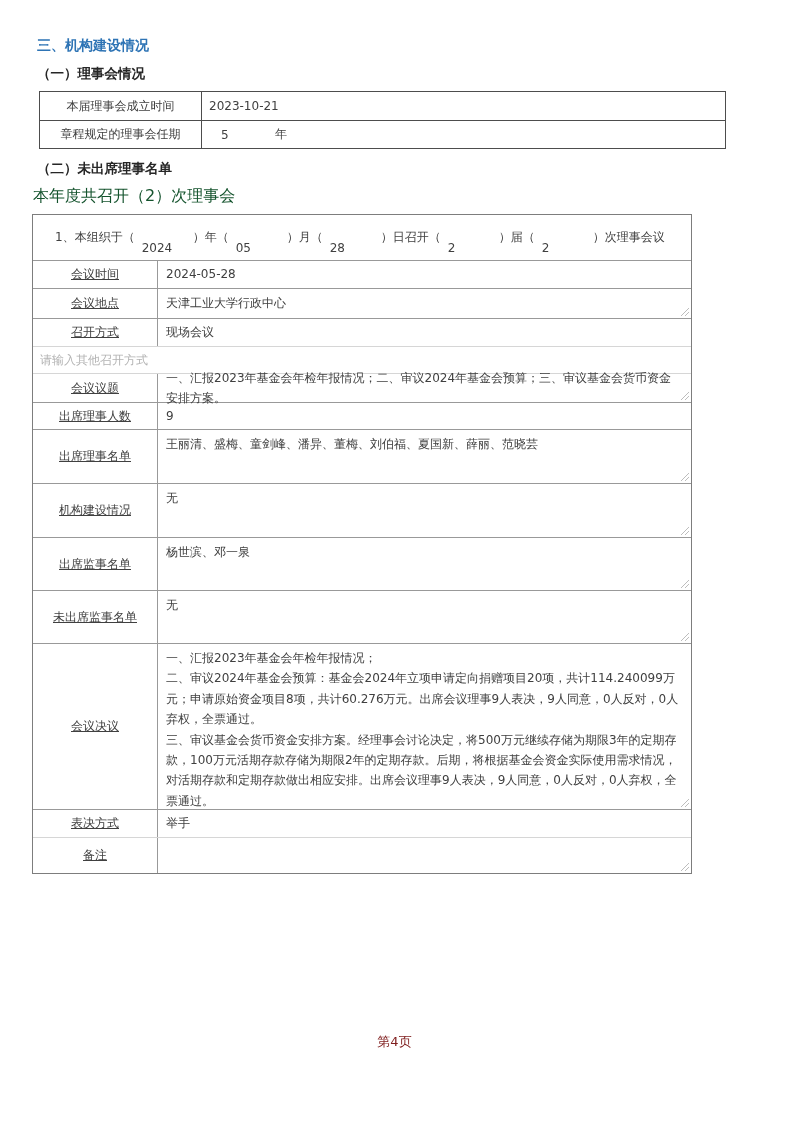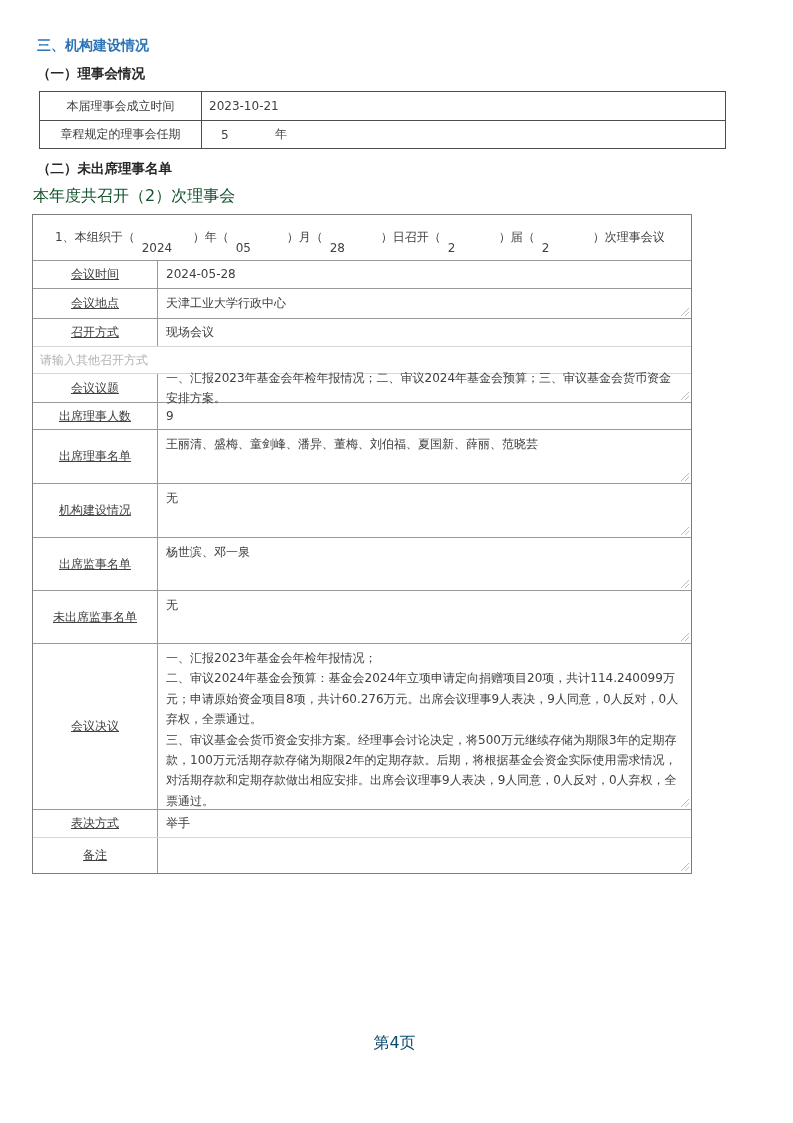--- a/index.html
+++ b/index.html
@@ -86,21 +86,21 @@
   .grip {
     position:absolute; right:2px; bottom:2px;
     width:9px; height:9px;
     background:repeating-linear-gradient(135deg,#bdbdbd 0 1px,transparent 1px 3.2px);
     clip-path:polygon(100% 0,100% 100%,0 100%);
   }
 
   .footer {
     position:absolute; top:1033px; left:0; right:4px;
     text-align:center;
-    font-size:16px; color:#0c4a6e;
+    font-size:13px; color:#7f1d1d;
   }
 </style>
 </head>
 <body>
 
 <div class="content">
 
   <h1 class="page-title">三、机构建设情况</h1>
 
   <h2 class="section-heading">（一）理事会情况</h2>

